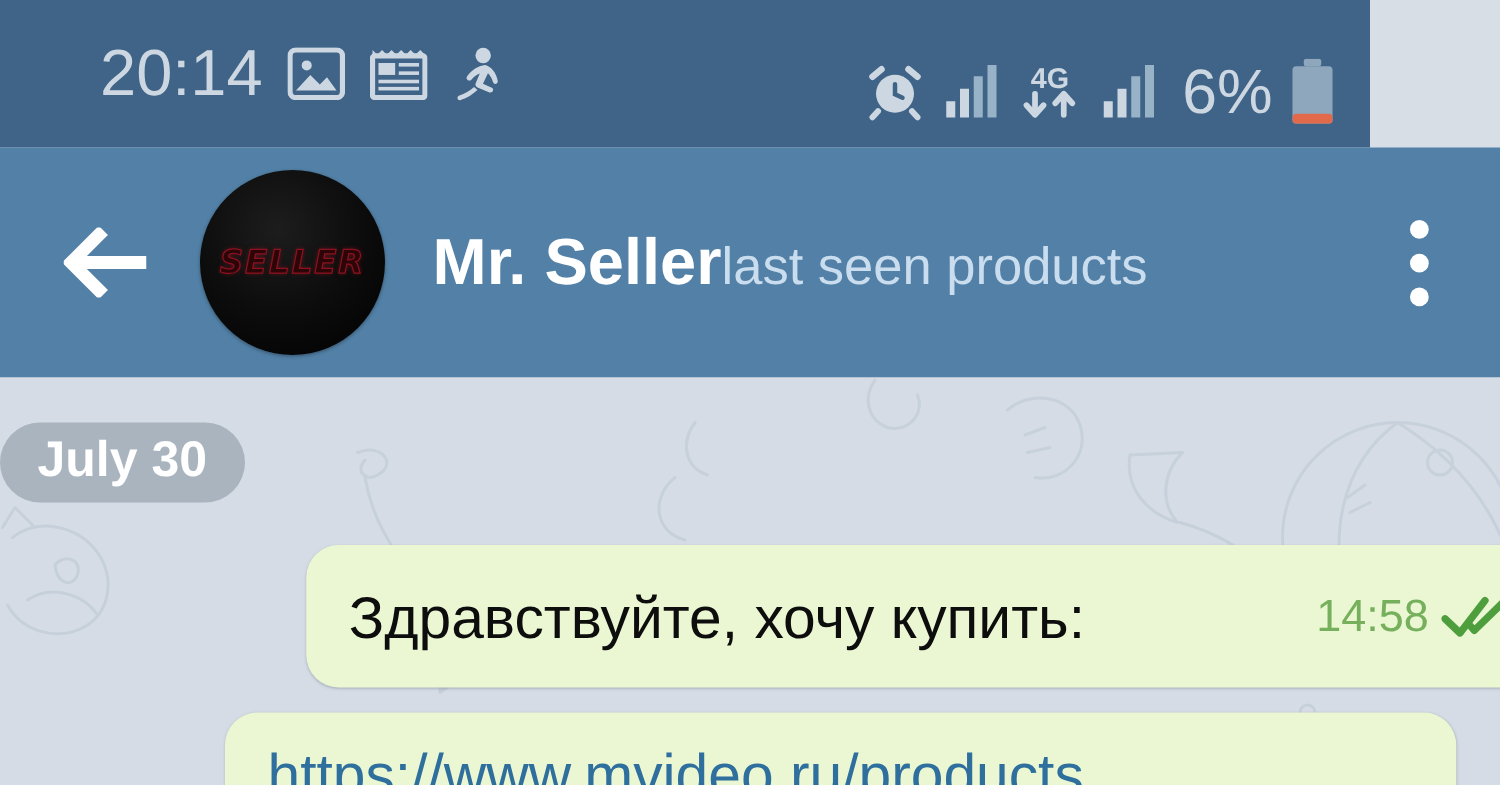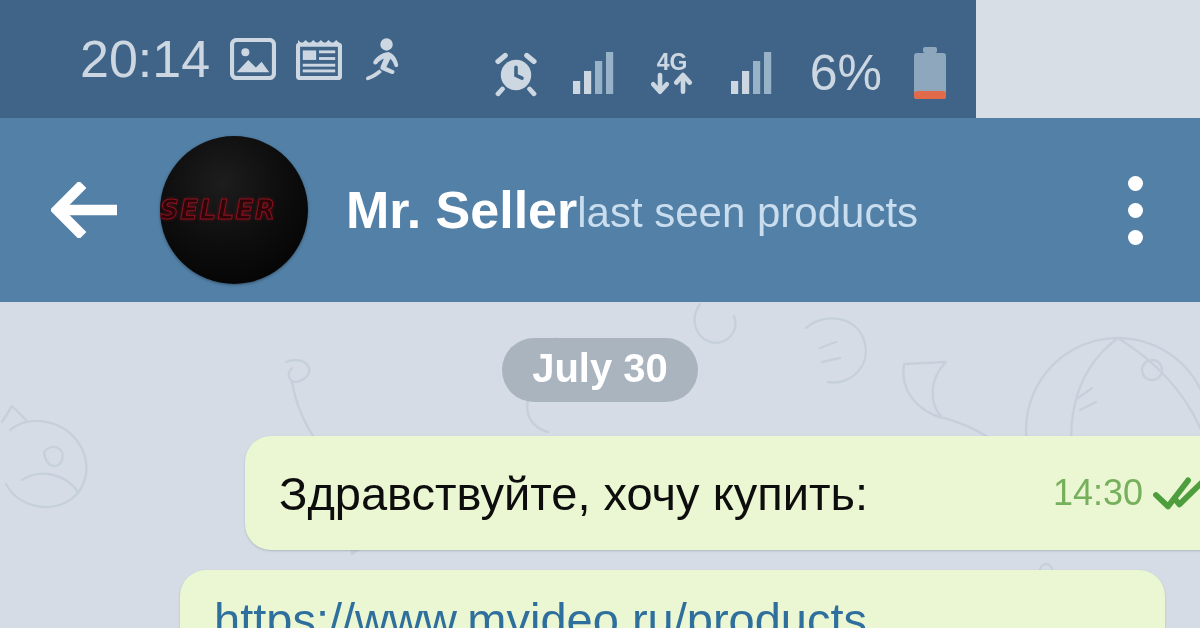--- a/index.html
+++ b/index.html
@@ -16,37 +16,37 @@
     position: relative;
     width: 1200px;
     height: 628px;
     overflow: hidden;
   }
 
   
   .status-bar {
     position: absolute;
     left: 0; top: 0;
-    width: 976px;
+    width: 1096px;
     height: 118px;
     background: #3f6488;
     display: flex;
     align-items: center;
     box-sizing: border-box;
     padding: 0 28px 0 80px;
   }
   .status-left {
     display: flex;
     align-items: center;
     gap: 20px;
   }
   .status-right {
     display: flex;
     align-items: center;
-    gap: 32px;
+    gap: 16px;
     margin-left: auto;
     margin-top: 28px;
   }
   .status-clock {
     color: #ccd7e2;
     font-size: 52px;
     font-weight: 400;
     letter-spacing: 0px;
     line-height: 1;
   }
@@ -82,20 +82,21 @@
   }
   .avatar {
     width: 148px;
     height: 148px;
     border-radius: 50%;
     margin-left: 36px;
     flex: none;
     background: radial-gradient(circle at 42% 32%, #1d1d1d 0%, #0d0d0d 48%, #000 100%);
     display: flex;
     align-items: center;
+    justify-content: center;
     overflow: hidden;
     cursor: pointer;
     box-shadow: 0 1px 3px rgba(0,0,0,0.35);
   }
   .avatar-text {
     font-family: "DejaVu Sans", sans-serif;
     font-style: italic;
     font-weight: bold;
     font-size: 26px;
     letter-spacing: 1.5px;
@@ -160,21 +161,20 @@
     height: 326px;
     opacity: 0.5;
     pointer-events: none;
   }
 
   .date-badge-row {
     position: absolute;
     left: 0; top: 36px;
     width: 1200px;
     display: flex;
-    justify-content: center;
   }
   .date-badge {
     background: #a9b4bf;
     color: #ffffff;
     font-size: 40px;
     font-weight: bold;
     padding: 10px 30px 14px;
     border-radius: 34px;
     line-height: 1;
     cursor: pointer;
@@ -371,21 +371,21 @@
       </g>
     </svg>
 
     <div class="date-badge-row">
       <div class="date-badge">July 30</div>
     </div>
 
     <div class="bubble bubble-1">
       <div class="msg-text">Здравствуйте, хочу купить:</div>
       <div class="msg-meta">
-        <div class="msg-time">14:30</div>
+        <div class="msg-time">14:58</div>
         <svg width="56" height="34" viewBox="0 0 28 17">
           <path d="M1.5 9.5 L7.5 15.2 L17.5 2.2" fill="none" stroke="#4e9e3e" stroke-width="2.9" stroke-linecap="round" stroke-linejoin="round"></path>
           <path d="M11.5 12.2 L13.2 14.2 L25.5 2.2" fill="none" stroke="#4e9e3e" stroke-width="2.9" stroke-linecap="round" stroke-linejoin="round"></path>
         </svg>
       </div>
     </div>
 
     <div class="bubble bubble-2">
       <div class="msg-link">https://www.mvideo.ru/products</div>
     </div>

